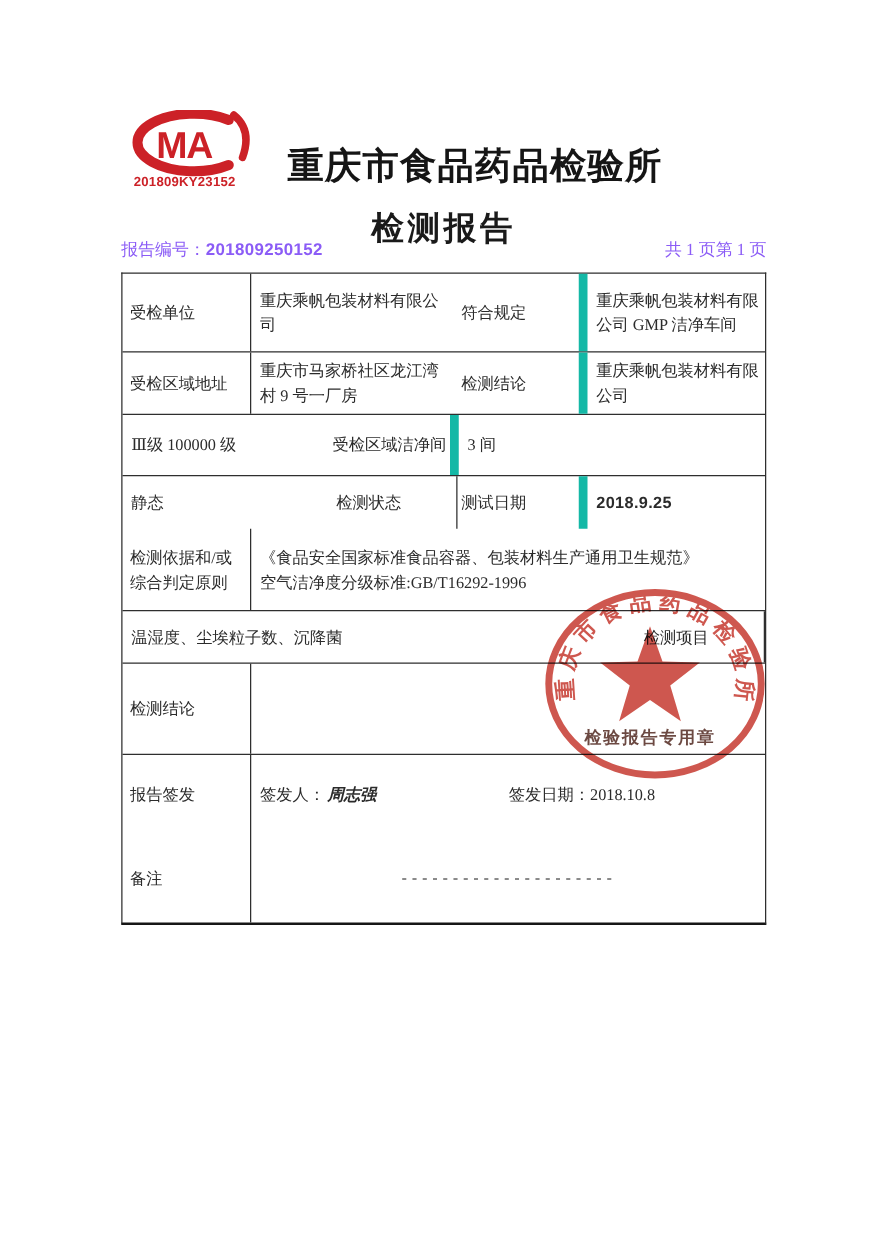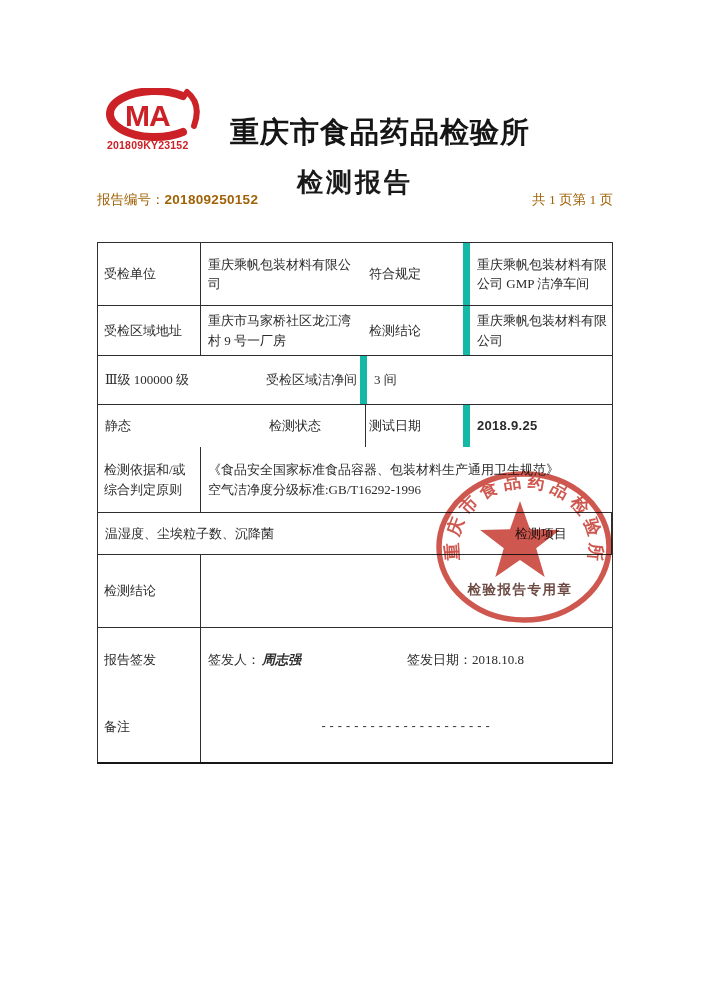--- a/index.html
+++ b/index.html
@@ -19,29 +19,29 @@
     letter-spacing:1px;white-space:nowrap;
   }
   .doc-title{
     position:absolute;left:97px;top:165px;width:516px;
     text-align:center;font-size:26px;font-weight:600;color:#1a1a1a;
     letter-spacing:3px;
   }
   .report-line{
     position:absolute;left:97px;top:191px;width:516px;
     display:flex;justify-content:space-between;align-items:center;
-    font-size:13.5px;color:#a16207;
+    font-size:13.5px;color:#8b5cf6;
   }
   .num{font-family:"Liberation Sans","DejaVu Sans",sans-serif;font-weight:600;letter-spacing:.3px;}
   
   .tbl{
     position:absolute;left:97px;top:218px;width:516px;
     box-sizing:border-box;
     border:1px solid #2e2e2e;border-bottom:2px solid #161616;
-    font-size:13px;line-height:1.5;color:#2b2b2b;margin-top:24px;
+    font-size:13px;line-height:1.5;color:#2b2b2b;
   }
   .row{display:flex;box-sizing:border-box;}
   .bline{border-bottom:1px solid #2e2e2e;}
   .r1{height:63px}.r2{height:50px}.r3{height:49px}.r4{height:42px}
   .r5{height:66px}.r6{height:42px}.r7{height:73px}.r8{height:64px}.r9{height:70px}
   .cell{box-sizing:border-box;display:flex;align-items:center;}
   .c1{width:103px;border-right:1px solid #2e2e2e;padding:2px 4px 2px 6px;}
   .c2{width:165px;padding:2px 4px 2px 7px;}
   .c3{width:97px;padding:2px 2px 2px 3px;}
   .c4{width:149px;border-left:7px solid #14b8a6;padding:2px 4px 2px 7px;}

